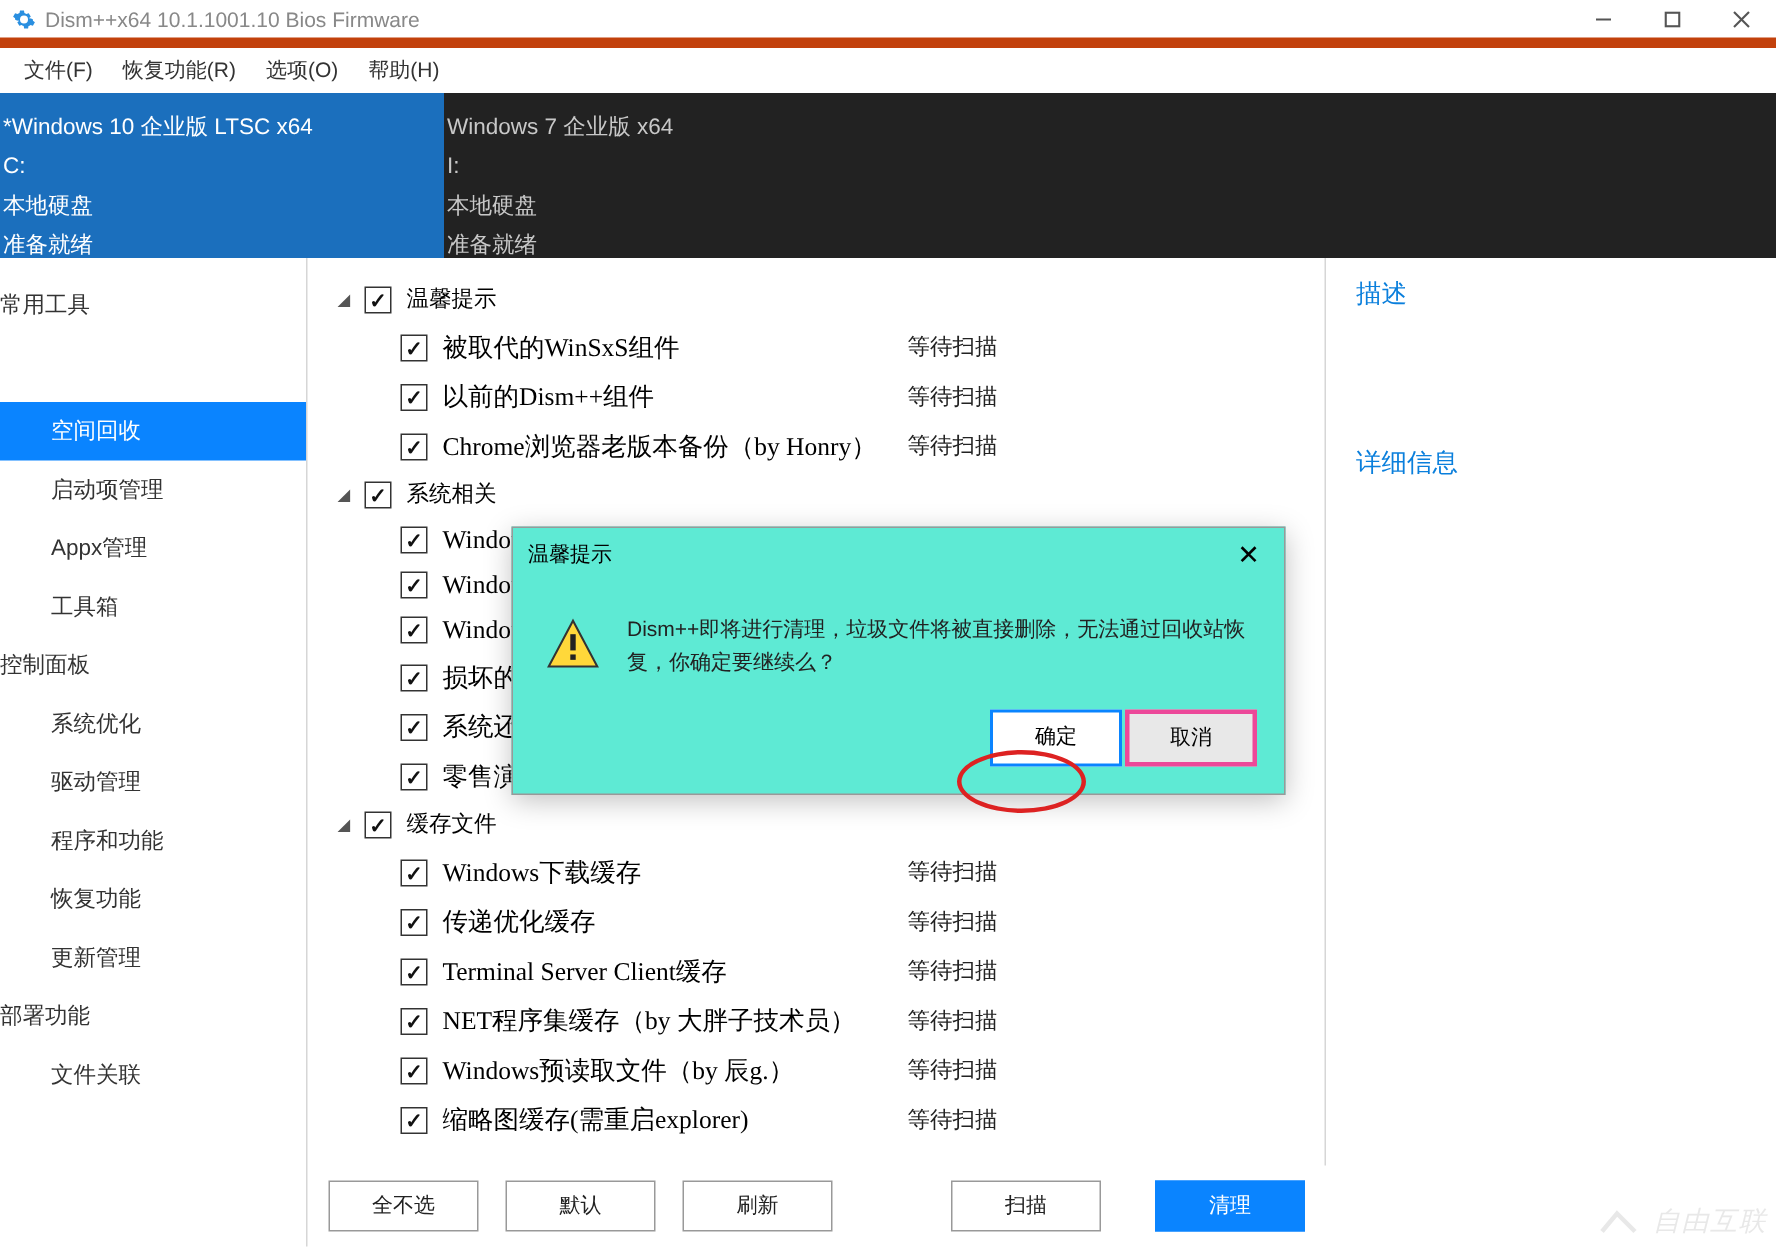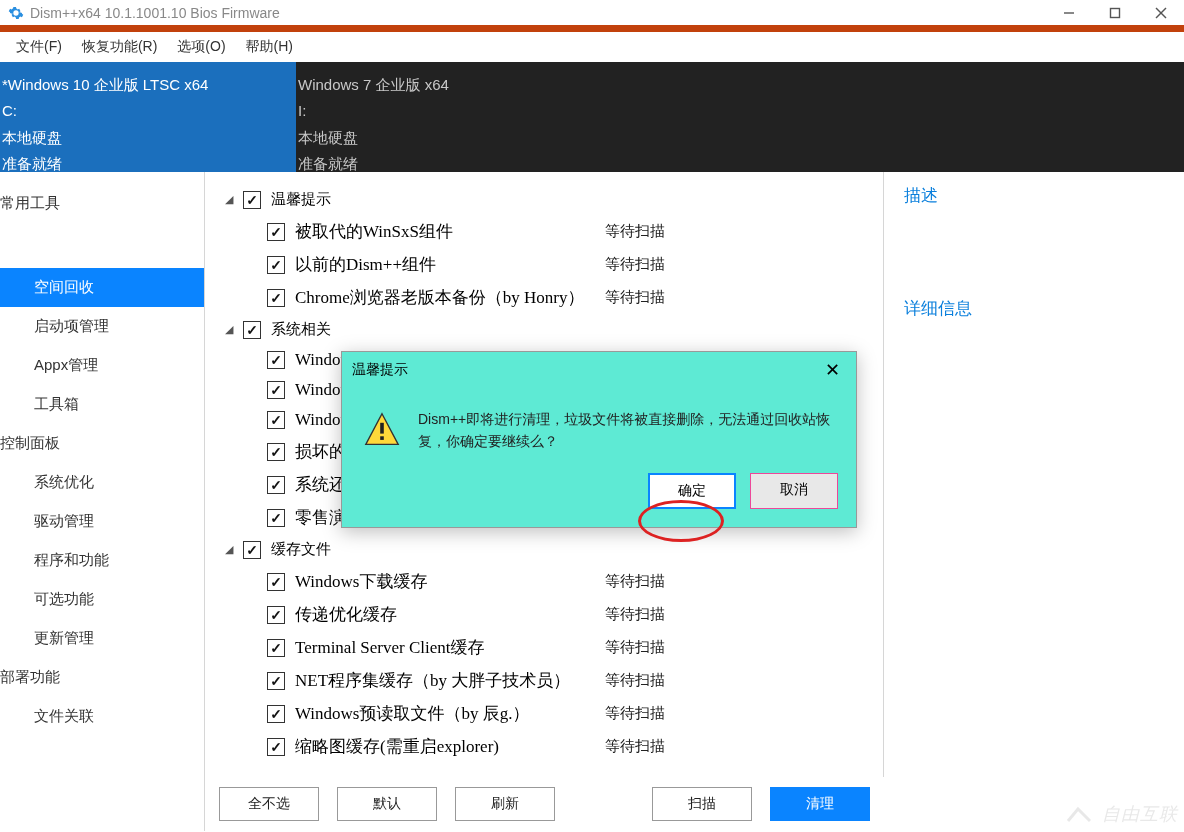--- a/index.html
+++ b/index.html
@@ -31,33 +31,33 @@
 .expander { width: 12px; font-size: 11px; color: #555; margin-right: 6px; }
 .cbox { width: 18px; height: 18px; border: 1.5px solid #333; display: inline-flex; align-items: center; justify-content: center; margin-right: 10px; font-size: 14px; font-weight: bold; color: #111; }
 .grplabel { font-size: 15px; }
 .child { display: flex; align-items: center; padding: 5px 0 5px 62px; }
 .childlabel { font-size: 17px; width: 310px; font-family: Liberation Serif, serif; }
 .childstatus { font-size: 15px; color: #222; }
 
 .btnbar { display: flex; padding: 10px 14px; gap: 18px; }
 .btn { border: 1px solid #999; background: #fff; padding: 7px 0; width: 100px; text-align: center; font-size: 14px; color: #222; }
 .btn.pri { background: #0a84ff; color: #fff; border-color: #0a84ff; }
-.rightbtns { margin-left: auto; display: flex; gap: 18px; }
+.rightbtns { margin-left: auto; display: flex; gap: 36px; }
 
 .rightpanel { width: 300px; padding: 12px 20px; }
 .rightpanel .rtitle { color: #0a7fdc; font-size: 17px; margin-bottom: 90px; }
 
 .dialog { position: absolute; left: 341px; top: 351px; width: 516px; background: #5eead4; border: 1px solid #999; box-shadow: 0 4px 18px rgba(0,0,0,0.25); }
 .dlgtitle { height: 36px; display: flex; align-items: center; padding: 0 10px; font-size: 14px; }
 .dlgclose { margin-left: auto; font-size: 18px; padding: 0 6px; }
 .dlgbody { display: flex; padding: 20px 22px 14px 22px; }
 .warnicon { width: 36px; height: 36px; margin-right: 18px; margin-top: 4px; flex-shrink: 0; }
 .dlgmsg { font-size: 14px; color: #222; line-height: 1.6; }
-.dlgbtns { display: flex; justify-content: flex-end; gap: 14px; padding: 6px 18px 18px 18px; }
-.dbtn { width: 88px; padding: 7px 0; text-align: center; font-size: 14px; border: 1px solid #ec4899; background: #e8e8e8; }
+.dlgbtns { display: flex; justify-content: flex-end; gap: 2px; padding: 6px 18px 18px 18px; }
+.dbtn { width: 88px; padding: 7px 0; text-align: center; font-size: 14px; border: 3px solid #ec4899; background: #e8e8e8; }
 .dbtn.pri { background: #fff; border: 2px solid #0a84ff; }
 
 .redcircle { position: absolute; border: 3px solid #d22; border-radius: 50%; pointer-events: none; }
 .rc1 { width: 86px; height: 42px; left: 638px; top: 500px; }
 
 .watermark { position: absolute; right: 6px; bottom: 6px; color: #ddd; font-size: 18px; font-style: italic; letter-spacing: 1px; opacity: 0.65; }
 .watermark svg { vertical-align: middle; margin-right: 4px; }
 
 </style>
 </head>
@@ -117,21 +117,21 @@
   <div class="sidebar" id="sidebar">
       <div class="shead">常用工具</div>
       <div class="sitem active">空间回收</div>
       <div class="sitem">启动项管理</div>
       <div class="sitem">Appx管理</div>
       <div class="sitem">工具箱</div>
       <div class="shead">控制面板</div>
       <div class="sitem">系统优化</div>
       <div class="sitem">驱动管理</div>
       <div class="sitem">程序和功能</div>
-      <div class="sitem">可选功能</div>
+      <div class="sitem">恢复功能</div>
       <div class="sitem">更新管理</div>
       <div class="shead">部署功能</div>
       <div class="sitem">文件关联</div>
     </div>
 
   <div class="centerwrap">
     <div class="treearea" id="treearea">
         <div class="grp">
           <span class="expander">◢</span>
           <span class="cbox">✓</span>

